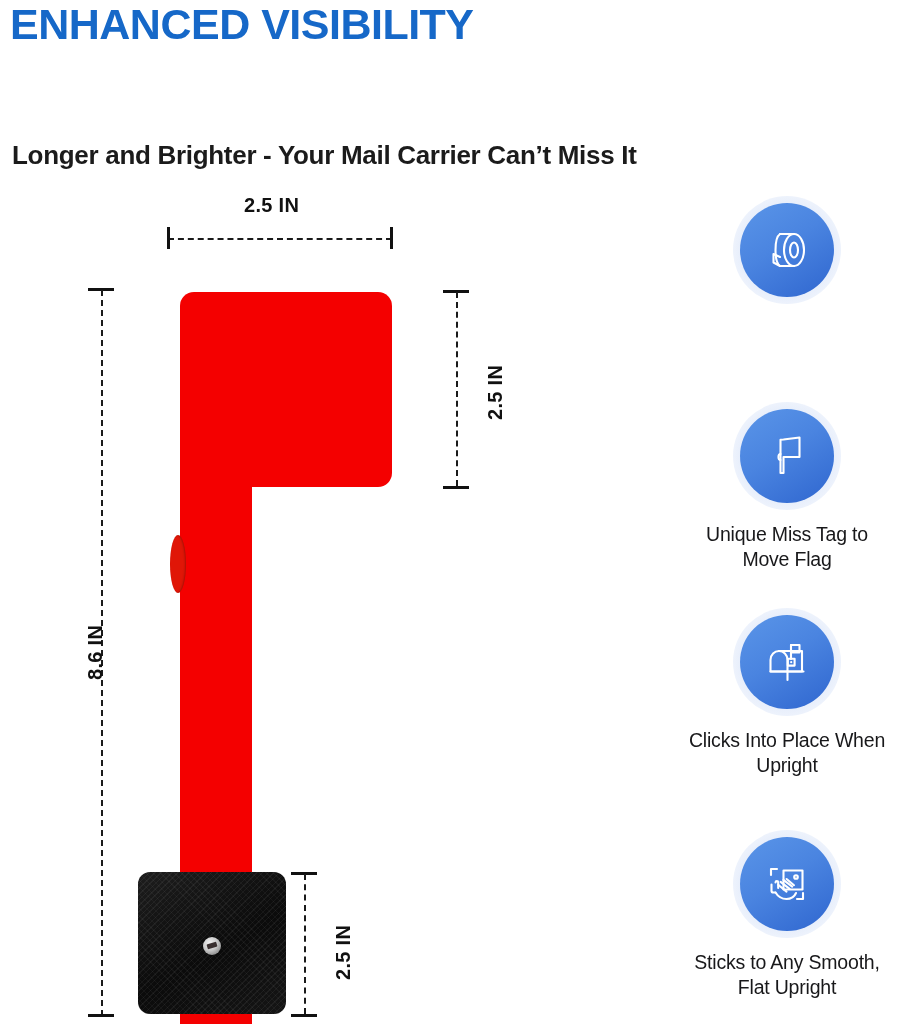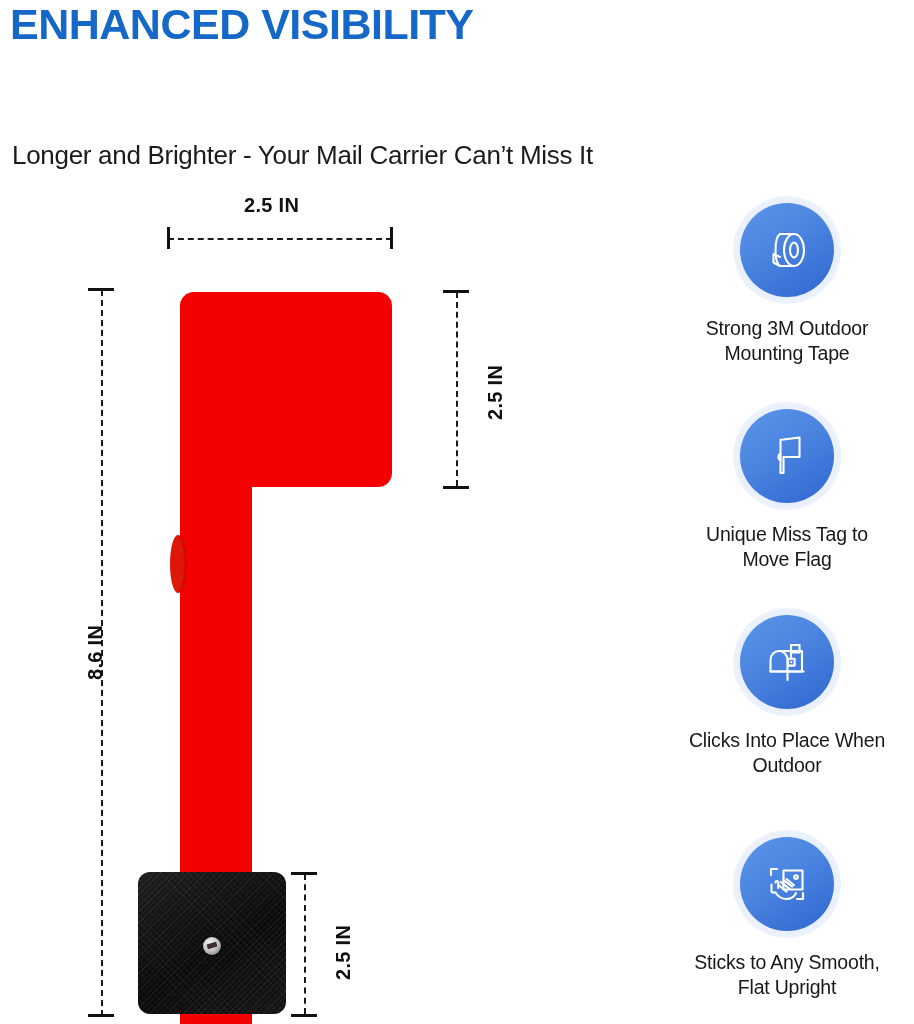--- a/index.html
+++ b/index.html
@@ -31,21 +31,21 @@
   }
   #headline .hl-line { display: block; white-space: nowrap; }
 
   #subhead {
     position: absolute;
     left: 12px;
     top: 138px;
     width: 860px;
     font-size: 26px;
     line-height: 34px;
-    font-weight: 400;
+    font-weight: 700;
     color: #1b1b1b;
     letter-spacing: -0.3px;
     white-space: nowrap;
   }
 
   
   #diagram {
     position: absolute;
     left: 10px;
     top: 180px;
@@ -257,24 +257,20 @@
           <g fill="none" stroke="#ffffff" stroke-width="2.1" stroke-linejoin="round" stroke-linecap="round">
             <path d="M22 13 H36"></path>
             <ellipse cx="36" cy="29" rx="10" ry="16"></ellipse>
             <ellipse cx="36" cy="29" rx="4" ry="7.5"></ellipse>
             <path d="M22 13 C16 17 16 41 22 45"></path>
             <path d="M22 45 H36"></path>
             <path d="M22 45 L15.5 41.5 L15.5 33 L22 36"></path>
           </g>
         </svg>
       </div>
-    </div>
-    <div class="feature-label">
-      <span>Strong 3M Outdoor</span><br>
-      <span>Mounting Tape</span>
     </div>
   </div>
 
   <div class="feature" style="top:206px;">
     <div class="feature-badge">
       <div class="feature-disc">
         <svg width="58" height="58" viewBox="0 0 58 58">
           <g fill="none" stroke="#ffffff" stroke-width="2.1" stroke-linejoin="round" stroke-linecap="round">
             <path d="M25.5 12.5 L41.5 10.5 L41.5 30 L25.5 30 L25.5 46 L22.5 46 L22.5 33 L22.5 27 L22.5 12.8 Z"></path>
             <path d="M22.5 27 C19.8 27 19.8 33 22.5 33"></path>
@@ -300,21 +296,21 @@
             <path d="M33 12 L33 26"></path>
             <path d="M33 12 L41.5 12 L41.5 19.5 L33 19.5"></path>
             <rect x="29.8" y="25.8" width="6.8" height="6.8"></rect>
             <circle cx="33.2" cy="29.2" r="1.1" fill="#ffffff" stroke="none"></circle>
           </g>
         </svg>
       </div>
     </div>
     <div class="feature-label">
       <span>Clicks Into Place When</span><br>
-      <span>Outdoor</span>
+      <span>Upright</span>
     </div>
   </div>
 
   <div class="feature" style="top:634px;">
     <div class="feature-badge">
       <div class="feature-disc">
         <svg width="58" height="58" viewBox="0 0 58 58">
           <g fill="none" stroke="#ffffff" stroke-width="2.1" stroke-linejoin="round" stroke-linecap="round">
             <path d="M19 14 L13 14 L13 20"></path>
             <path d="M45 38 L45 44 L39 44"></path>

